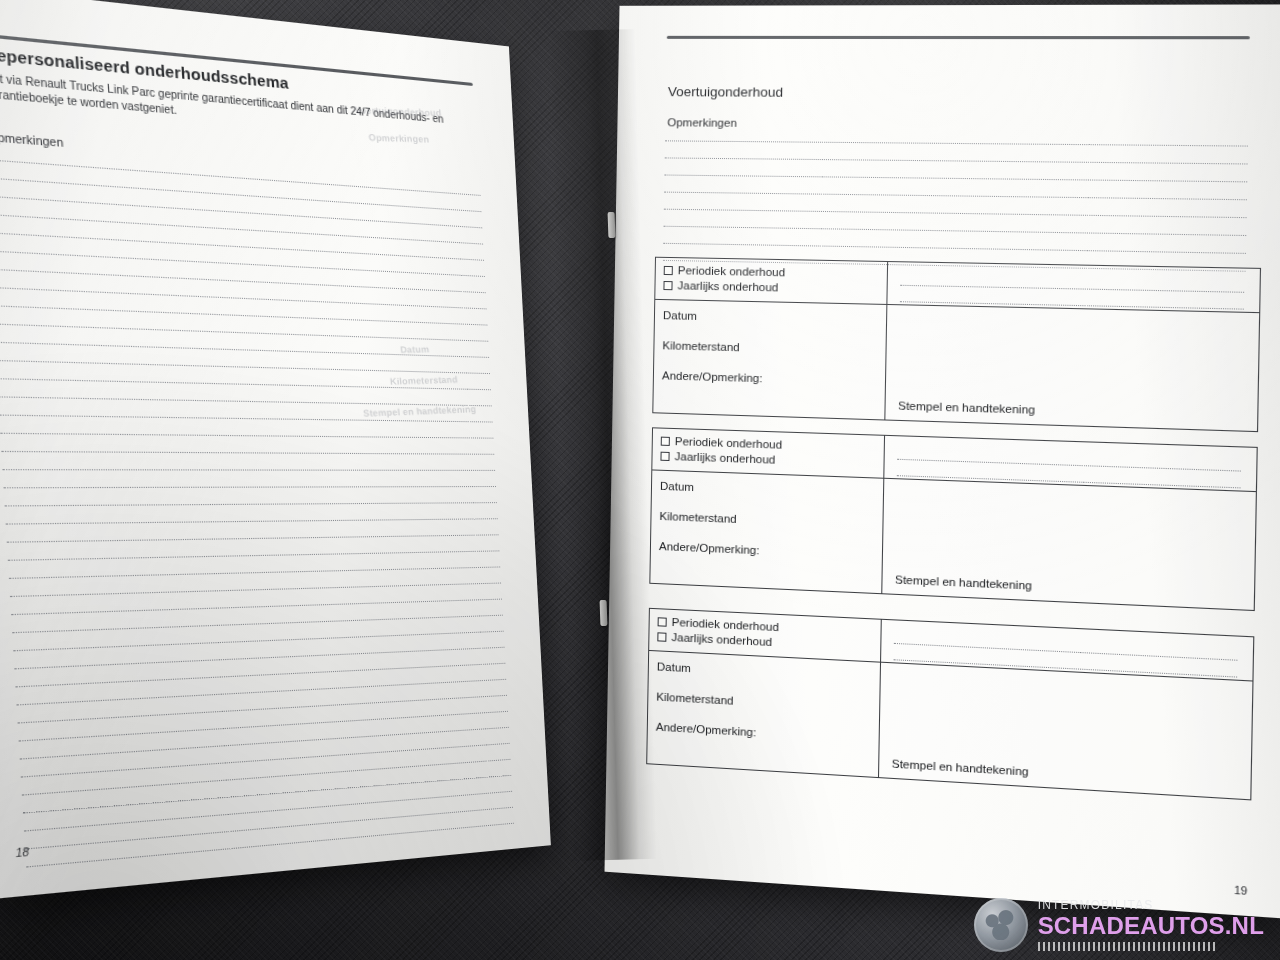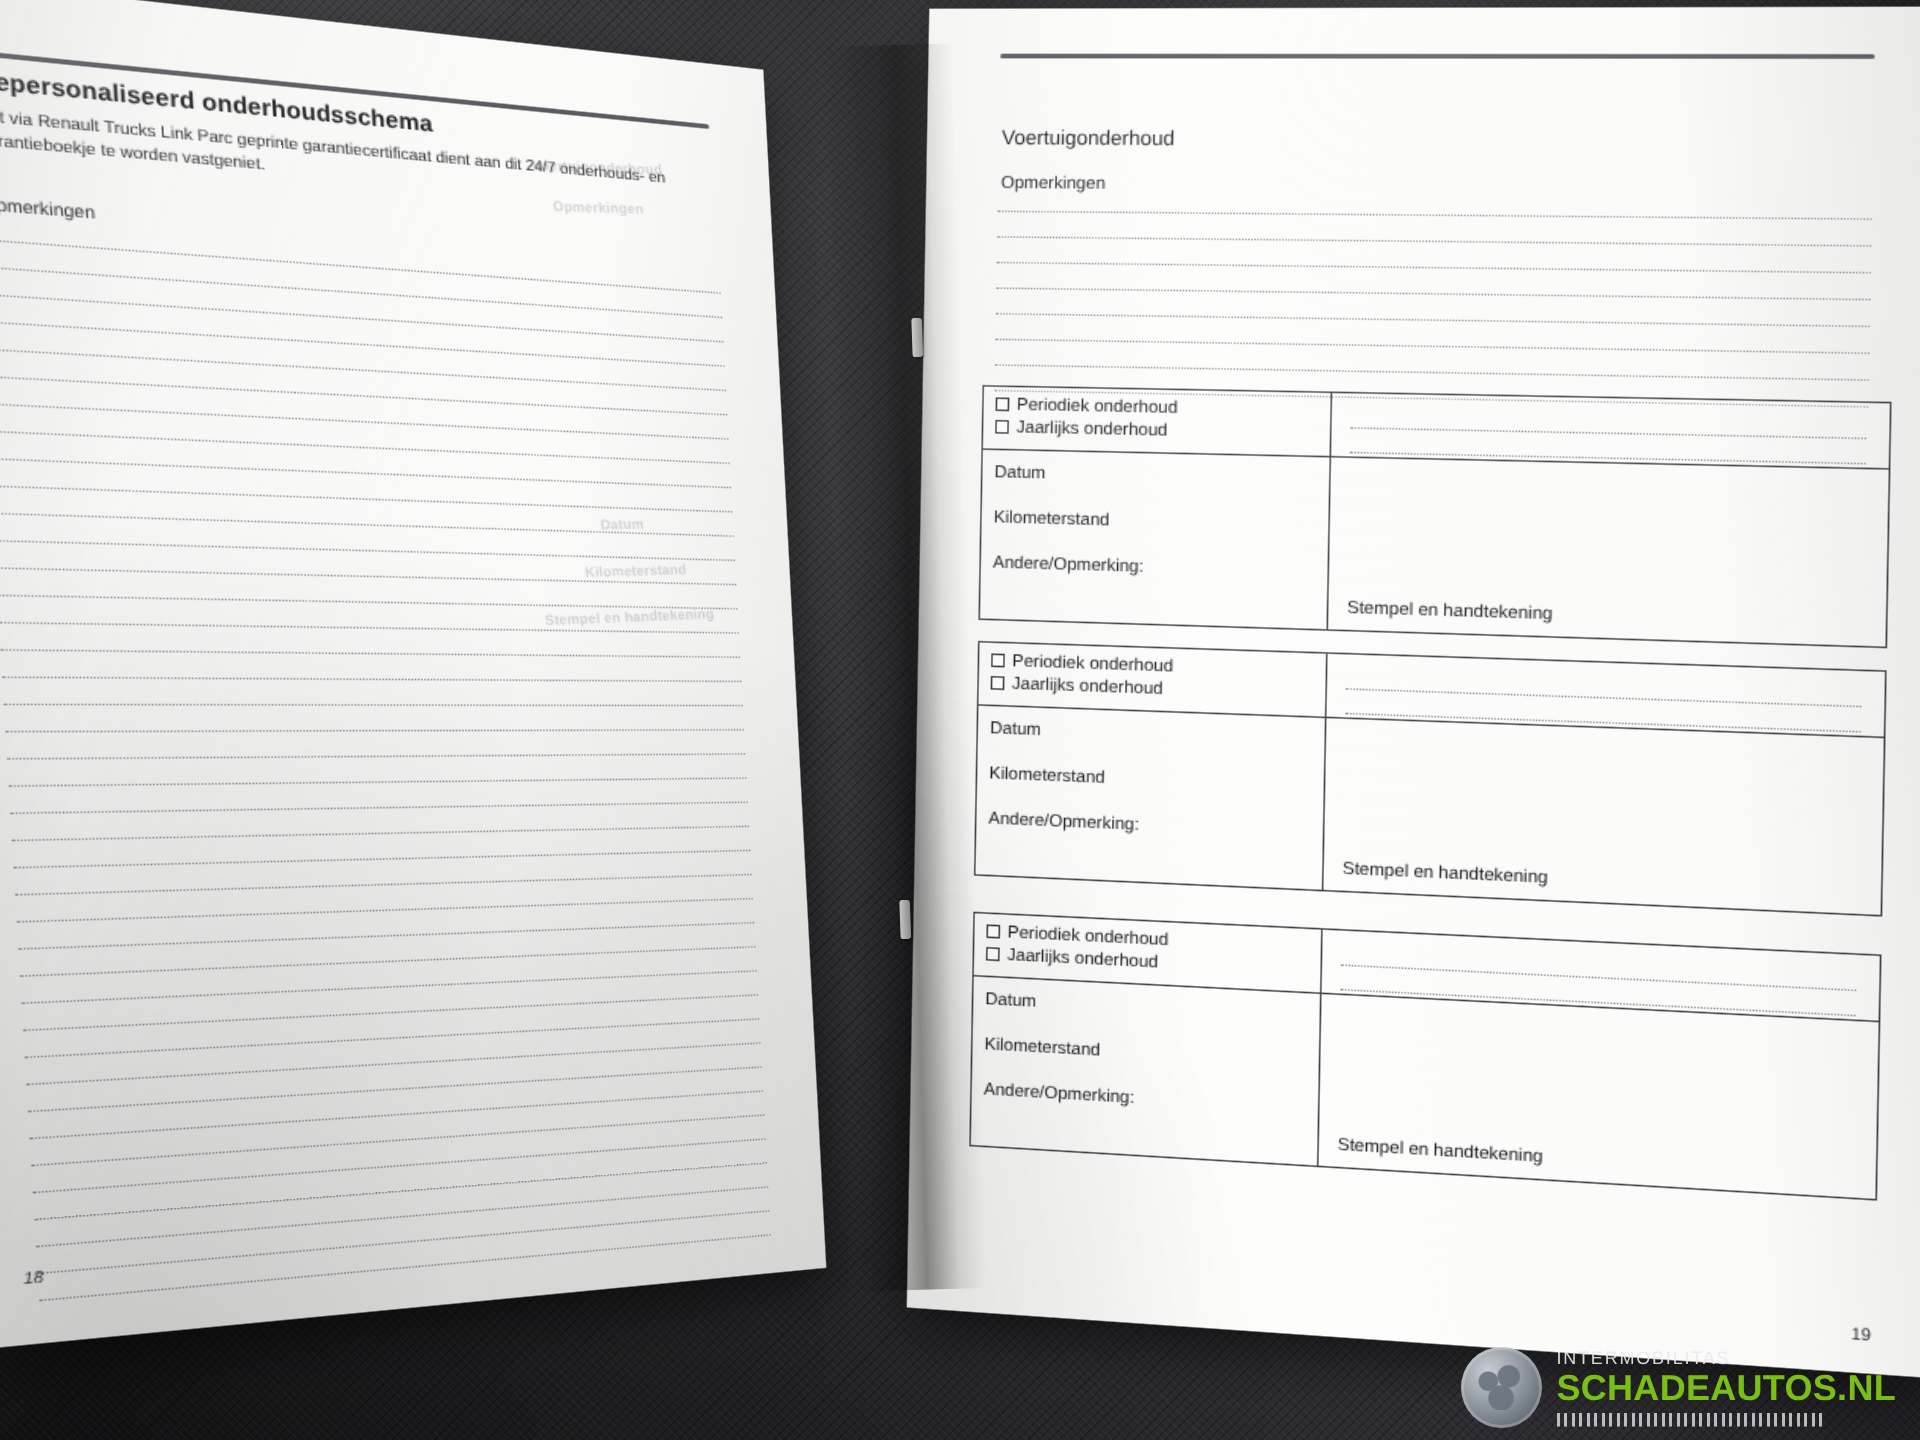--- a/index.html
+++ b/index.html
@@ -304,21 +304,21 @@
   }
   .wm-text { line-height: 1; }
   #wm-top {
     font-size: 12px;
     color: #e9eaec;
     letter-spacing: 1.2px;
   }
   #wm-main {
     font-size: 24px;
     font-weight: bold;
-    color: #84cc16;
+    color: #f0abfc;
     letter-spacing: .2px;
     margin-top: 3px;
   }
   #wm-bars {
     margin-top: 4px;
     width: 178px;
     height: 9px;
     background-image: repeating-linear-gradient(90deg, rgba(255,255,255,.75) 0 2px, rgba(255,255,255,0) 2px 5px);
   }
 </style>

